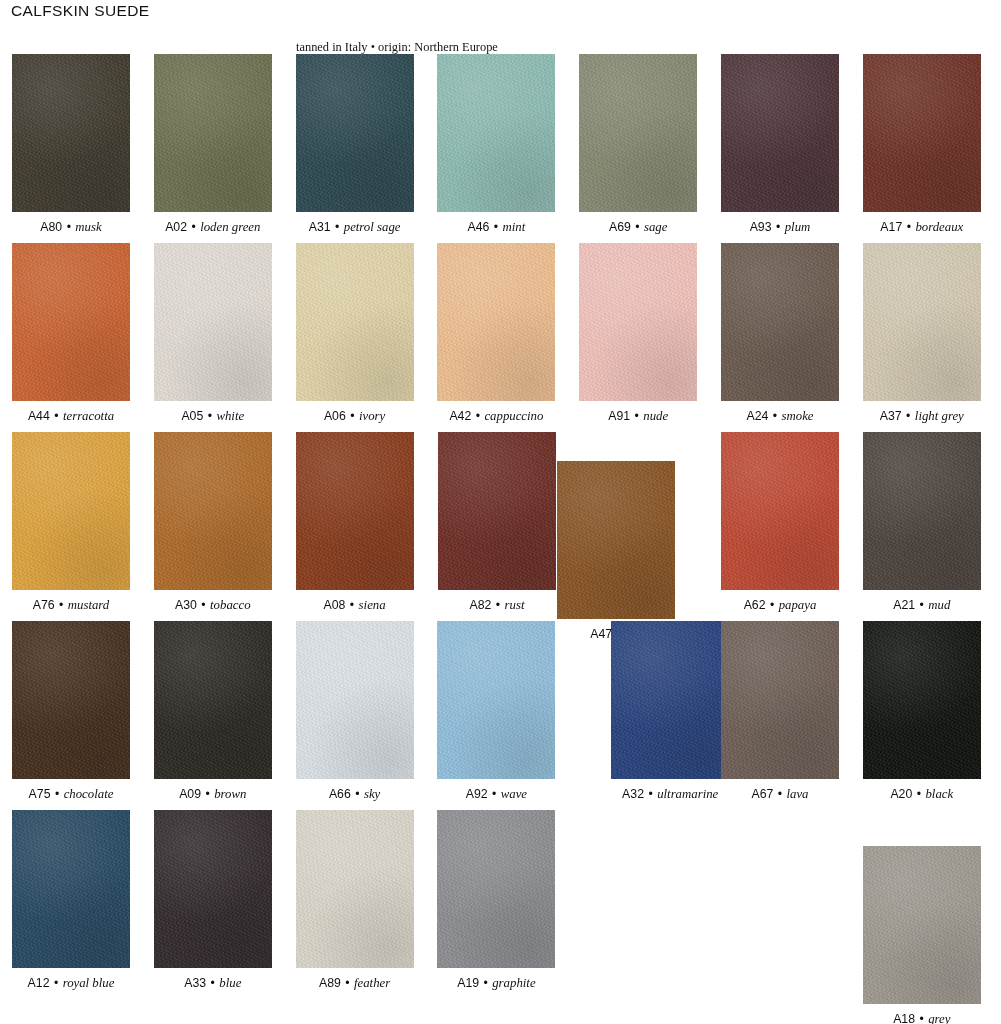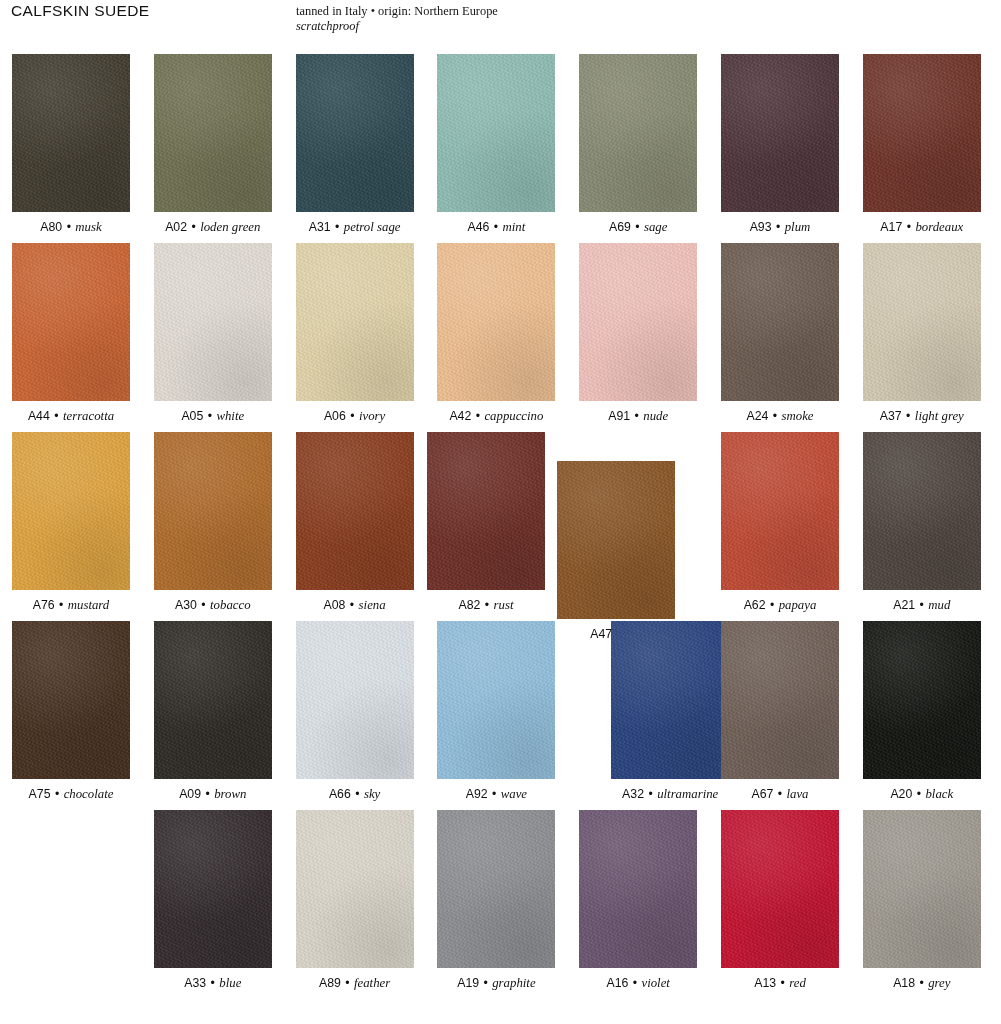--- a/index.html
+++ b/index.html
@@ -49,20 +49,21 @@
     top: 4px;
     font-family: "Liberation Serif", serif;
     font-size: 12.4px;
     line-height: 14.5px;
     color: #141414;
     white-space: nowrap;
   }
   .header-meta .origin-line {
     display: block;
     font-style: normal;
+    margin-top: 36px;
   }
   .header-meta .treatment-line {
     display: block;
     font-style: italic;
   }
 
   
   .swatch-grid {
     position: absolute;
     left: 0;
@@ -270,21 +271,21 @@
           </div>
           <div class="swatch-label"><span class="swatch-code">A30</span><span class="swatch-sep"> • </span><span class="swatch-name">tobacco</span></div>
         </div>
         <div class="swatch-cell" style="left: 295.6px;">
           <div class="swatch-chip" style="background-color: rgb(138, 61, 30);">
             <div class="grain" style="background-position: 23px 25px, 11px 21px, 6px 7px;"></div>
             <div class="sheen"></div>
           </div>
           <div class="swatch-label"><span class="swatch-code">A08</span><span class="swatch-sep"> • </span><span class="swatch-name">siena</span></div>
         </div>
-        <div class="swatch-cell" style="left: 427px;">
+        <div class="swatch-cell" style="left: 438px;">
           <div class="swatch-chip" style="background-color: rgb(110, 47, 39);">
             <div class="grain" style="background-position: 36px 3px, 16px 1px, 4px 10px;"></div>
             <div class="sheen"></div>
           </div>
           <div class="swatch-label"><span class="swatch-code">A82</span><span class="swatch-sep"> • </span><span class="swatch-name">rust</span></div>
         </div>
         <div class="swatch-cell" style="left: 557px; margin-top: 29px;">
           <div class="swatch-chip" style="background-color: rgb(138, 86, 38);">
             <div class="grain" style="background-position: 12px 10px, 21px 12px, 2px 13px;"></div>
             <div class="sheen"></div>
@@ -351,20 +352,27 @@
         </div>
         <div class="swatch-cell" style="left: 862.8px;">
           <div class="swatch-chip" style="background-color: rgb(17, 21, 15);">
             <div class="grain" style="background-position: 18px 15px, 20px 18px, 3px 40px;"></div>
             <div class="sheen"></div>
           </div>
           <div class="swatch-label"><span class="swatch-code">A20</span><span class="swatch-sep"> • </span><span class="swatch-name">black</span></div>
         </div>
       </div>
       <div class="swatch-row">
+        <div class="swatch-cell" style="left: 12px;">
+          <div class="swatch-chip" style="background-color: rgb(39, 74, 99);">
+            <div class="grain" style="background-position: 31px 22px, 2px 29px, 1px 2px;"></div>
+            <div class="sheen"></div>
+          </div>
+          <div class="swatch-label"><span class="swatch-code">A12</span><span class="swatch-sep"> • </span><span class="swatch-name">royal blue</span></div>
+        </div>
         <div class="swatch-cell" style="left: 153.8px;">
           <div class="swatch-chip" style="background-color: rgb(51, 43, 46);">
             <div class="grain" style="background-position: 7px 0px, 7px 9px, 18px 5px;"></div>
             <div class="sheen"></div>
           </div>
           <div class="swatch-label"><span class="swatch-code">A33</span><span class="swatch-sep"> • </span><span class="swatch-name">blue</span></div>
         </div>
         <div class="swatch-cell" style="left: 295.6px;">
           <div class="swatch-chip" style="background-color: rgb(220, 215, 203);">
             <div class="grain" style="background-position: 20px 7px, 12px 20px, 16px 8px;"></div>
@@ -372,35 +380,21 @@
           </div>
           <div class="swatch-label"><span class="swatch-code">A89</span><span class="swatch-sep"> • </span><span class="swatch-name">feather</span></div>
         </div>
         <div class="swatch-cell" style="left: 437.4px;">
           <div class="swatch-chip" style="background-color: rgb(141, 143, 147);">
             <div class="grain" style="background-position: 33px 14px, 17px 0px, 14px 11px;"></div>
             <div class="sheen"></div>
           </div>
           <div class="swatch-label"><span class="swatch-code">A19</span><span class="swatch-sep"> • </span><span class="swatch-name">graphite</span></div>
         </div>
-        <div class="swatch-cell" style="left: 579.2px;">
-          <div class="swatch-chip" style="background-color: rgb(107, 85, 112);">
-            <div class="grain" style="background-position: 9px 21px, 22px 11px, 12px 14px;"></div>
-            <div class="sheen"></div>
-          </div>
-          <div class="swatch-label"><span class="swatch-code">A16</span><span class="swatch-sep"> • </span><span class="swatch-name">violet</span></div>
-        </div>
-        <div class="swatch-cell" style="left: 721px;">
-          <div class="swatch-chip" style="background-color: rgb(196, 18, 48);">
-            <div class="grain" style="background-position: 22px 28px, 4px 22px, 10px 17px;"></div>
-            <div class="sheen"></div>
-          </div>
-          <div class="swatch-label"><span class="swatch-code">A13</span><span class="swatch-sep"> • </span><span class="swatch-name">red</span></div>
-        </div>
-        <div class="swatch-cell" style="left: 862.8px;">
+        <div class="swatch-cell" style="left: 862.8px; margin-top: 36px;">
           <div class="swatch-chip" style="background-color: rgb(160, 154, 145);">
             <div class="grain" style="background-position: 35px 6px, 9px 2px, 8px 20px;"></div>
             <div class="sheen"></div>
           </div>
           <div class="swatch-label"><span class="swatch-code">A18</span><span class="swatch-sep"> • </span><span class="swatch-name">grey</span></div>
         </div>
       </div>
     </div>
 
 </div>

